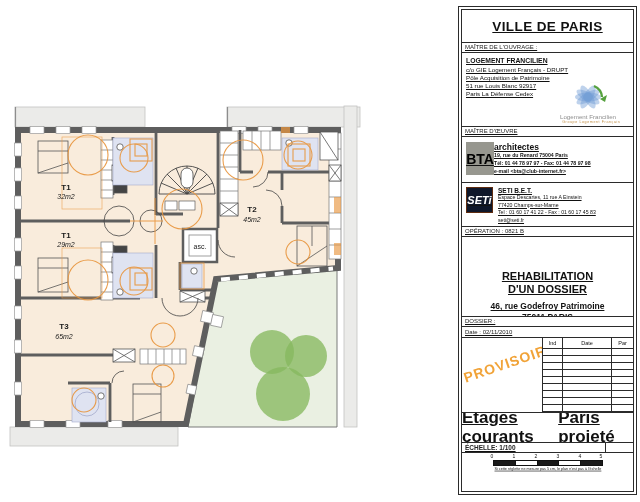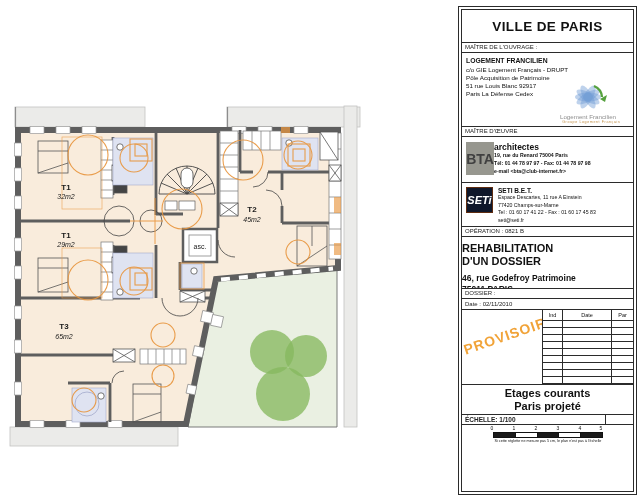--- a/index.html
+++ b/index.html
@@ -8,63 +8,63 @@
   .plan-svg{position:absolute;left:0;top:0;}
   .plan-svg text{font-family:"Liberation Sans",sans-serif;}
   .unit-label{font-weight:bold;font-size:8px;fill:#1a1a1a;text-anchor:middle;}
   .unit-area{font-style:italic;font-size:7px;fill:#1a1a1a;text-anchor:middle;}
   .asc-label{font-size:7px;fill:#1a1a1a;text-anchor:middle;}
 
   
   .tb{position:absolute;left:458px;top:6px;width:179px;height:489px;
       border:1.5px solid #2b2b2b;padding:2px;box-sizing:border-box;background:#fff;}
   .tb-inner{border:1px solid #2b2b2b;height:100%;box-sizing:border-box;
-            display:flex;flex-direction:column;overflow:hidden;}
+            display:flex;flex-direction:column;overflow:hidden;text-decoration:underline;}
   .sec{border-bottom:1px solid #2b2b2b;box-sizing:border-box;overflow:hidden;flex:none;}
   .band{height:10px;border-bottom:1px solid #2b2b2b;box-sizing:border-box;
         font-size:6px;line-height:9px;padding-left:3px;overflow:hidden;flex:none;color:#222;}
   .band.h11{height:11px;line-height:10px;}
   .s-city{height:33px;display:flex;align-items:center;justify-content:center;
           font-size:13.5px;font-weight:bold;letter-spacing:.4px;}
   .s-owner{height:74px;position:relative;padding:4px 4px;box-sizing:border-box;}
   .owner-name{font-size:6.8px;font-weight:bold;margin-bottom:2px;}
   .owner-line{font-size:6.2px;line-height:1.3;}
   .logo{position:absolute;right:2px;bottom:0;width:86px;text-align:center;}
   .logo-name{display:block;font-size:6.2px;color:#8e8e8e;}
   .logo-sub{display:block;font-size:6px;transform:scale(.6);transform-origin:center top;
             letter-spacing:1px;color:#c08a3e;white-space:nowrap;}
   .s-bta{height:46px;display:flex;padding:5px 4px 2px;box-sizing:border-box;}
-  .bta-box{width:28px;height:33px;background:#97978f;color:#404040;font-weight:bold;
+  .bta-box{width:28px;height:33px;background:#97978f;color:#000000;font-weight:bold;
            font-size:14px;display:flex;align-items:center;justify-content:center;flex:none;}
   .bta-info{}
   .bta-title{font-size:8.5px;font-weight:bold;}
   .bta-line{font-size:5.2px;font-weight:bold;line-height:1.5;color:#111;}
   .s-seti{height:44px;display:flex;padding:4px 4px;box-sizing:border-box;}
   .seti-box{width:27px;height:26px;background:#0f172a;border:1px solid #5f2c10;color:#fff;
             font-style:italic;font-weight:bold;font-size:11px;display:flex;align-items:center;
             justify-content:center;flex:none;box-sizing:border-box;}
   .seti-info{margin-left:5px;}
   .seti-name{font-size:6.5px;font-weight:bold;}
   .seti-line{font-size:5.2px;line-height:1.45;}
-  .s-project{height:52px;padding-top:5px;box-sizing:border-box;}
+  .s-project{height:52px;text-align:center;padding-top:5px;box-sizing:border-box;margin-top:28px;}
   .proj-line{font-size:11px;font-weight:bold;line-height:1.15;}
   .proj-addr{font-size:8.5px;font-weight:bold;line-height:1.25;}
   .proj-gap{height:6px;}
   .s-dossier{height:45px;display:flex;align-items:center;justify-content:center;
              font-size:15px;font-weight:bold;}
   .s-rev{height:75px;position:relative;}
   .stamp{position:absolute;left:2px;top:32px;transform:rotate(-19deg);transform-origin:left center;
          font-weight:bold;font-size:14px;color:#f1a338;letter-spacing:1px;white-space:nowrap;}
   .rev-grid{position:absolute;top:0;right:0;width:91px;display:grid;
             grid-template-columns:20px 49px 22px;background:#fff;}
   .rc{border-left:1px solid #2b2b2b;border-bottom:1px solid #2b2b2b;height:7px;
       font-size:5.5px;display:flex;align-items:center;justify-content:center;box-sizing:border-box;}
   .rc.hd{height:11px;}
-  .s-sheet{height:30px;display:flex;flex-direction:column;align-items:center;justify-content:center;
-           font-size:11px;font-weight:bold;line-height:1.1;}
+  .s-sheet{height:30px;display:flex;flex-direction:row;align-items:center;justify-content:center;
+           font-size:17px;font-weight:bold;line-height:1.1;}
   .band.scale{display:flex;padding-left:0;}
   .scale-label{font-size:6.5px;font-weight:bold;padding-left:3px;line-height:9px;}
   .scale-cell{width:28px;border-left:1px solid #2b2b2b;margin-left:auto;box-sizing:border-box;}
   .s-sbar{height:20px;border-bottom:none;padding-top:7px;box-sizing:border-box;}
   .barwrap{position:relative;width:110px;margin:0 auto;}
   .bar{display:flex;height:4px;border:1px solid #111;box-sizing:content-box;}
   .seg{width:22px;height:100%;box-sizing:border-box;border-left:1px solid #111;}
   .seg:first-child{border-left:none;}
   .seg.b{background:#1a1a1a;} .seg.w{background:#fff;}
   .tick{position:absolute;top:-6px;font-size:5px;line-height:5px;}

